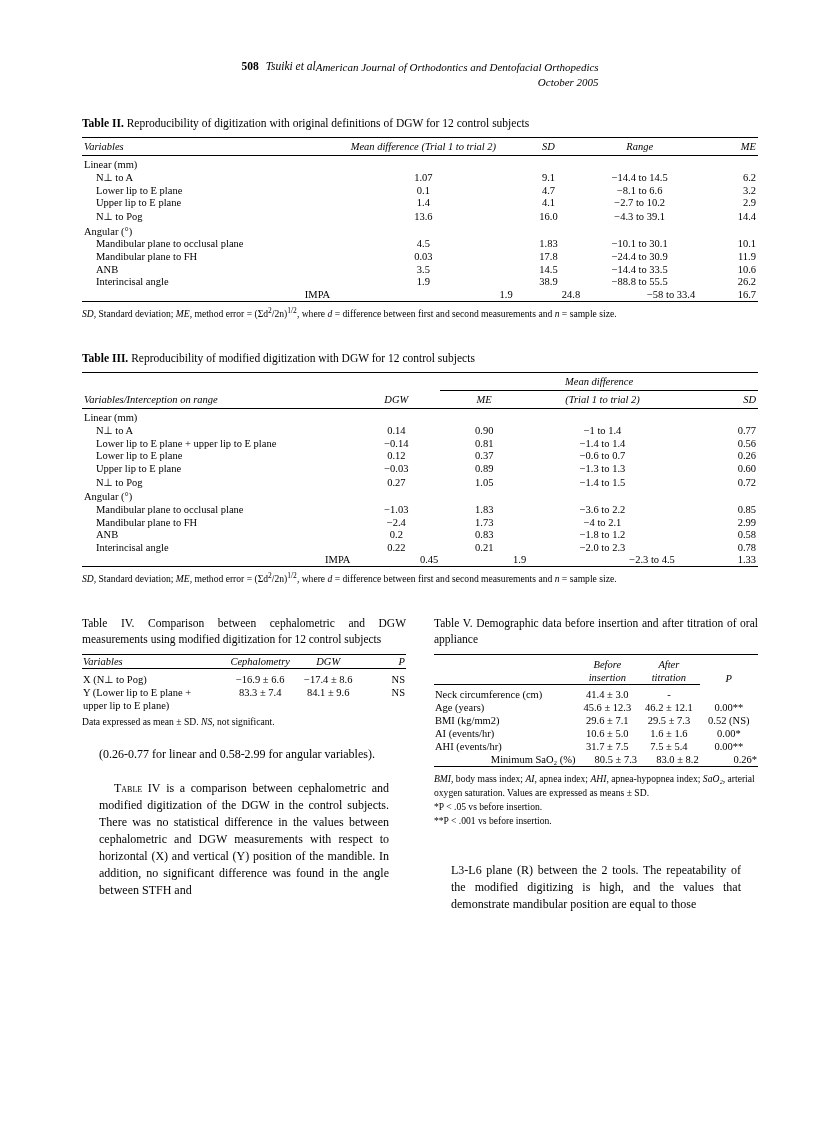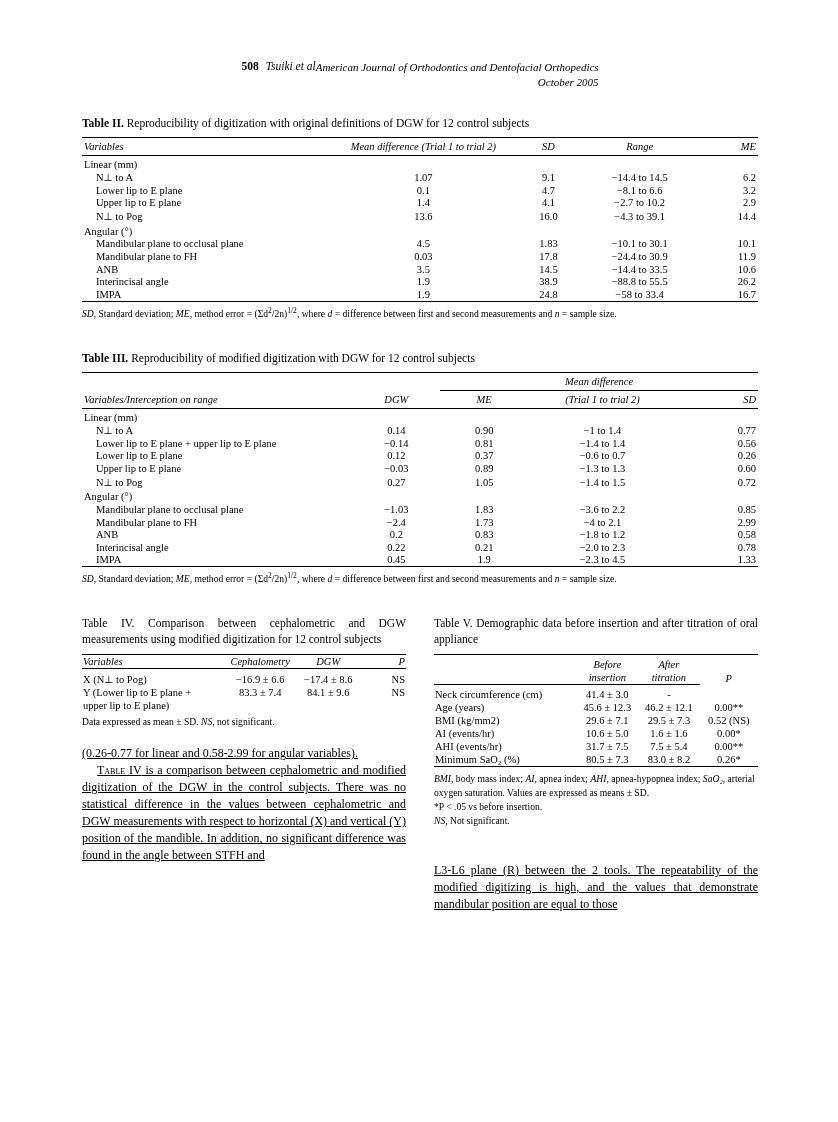--- a/index.html
+++ b/index.html
@@ -72,21 +72,21 @@
     border-collapse: collapse;
     width: 100%;
     font-size: 10.5px;
   }
   table td, table th {
     padding: 0.8px 2px;
     vertical-align: bottom;
   }
   .rule-top td { border-top: 1.1px solid #000; font-style: italic; }
   .rule-head td { border-bottom: 0.8px solid #000; }
-  .rule-bottom td { border-bottom: 1.1px solid #000; }
+  .rule-bottom td { border-bottom: 1.1px solid #000; text-align: right; }
 
   thead td {
     font-style: italic;
     font-size: 10.5px;
     padding-bottom: 3px;
     padding-top: 3px;
   }
   .hdr-left { text-align: left; }
   .hdr-c { text-align: center; }
   .hdr-r { text-align: right; }
@@ -127,21 +127,21 @@
   }
   .col table { font-size: 10.3px; }
   .col td { padding: 1.0px 1px; }
 
   .body-text {
     font-size: 12px;
     line-height: 1.42;
     text-align: justify;
     margin-top: 16px;
   }
-  .body-text p { margin: 0; text-decoration: underline; }
+  .body-text p { margin: 17px; }
   .body-text p.indent { text-indent: 15px; }
   .smallcaps { font-variant: small-caps; }
   .footnote-block {
     font-size: 9.6px;
     line-height: 1.45;
     margin-top: 5px;
   }
   .footnote-block i { font-style: italic; }
 </style>
 </head>
@@ -495,21 +495,21 @@
             <td>Minimum SaO₂ (%)</td>
             <td class="num">80.5 ± 7.3</td>
             <td class="num">83.0 ± 8.2</td>
             <td class="num">0.26*</td>
           </tr>
         </tbody>
       </table>
       <div class="footnote-block">
         <div><i>BMI,</i><span> body mass index; </span><i>AI,</i><span> apnea index; </span><i>AHI,</i><span> apnea-hypopnea index; </span><i>SaO₂,</i><span> arterial oxygen saturation. Values are expressed as means ± SD.</span></div>
         <div>*P &lt; .05 vs before insertion.</div>
-        <div><i>NS,</i><span> Not significant.</span></div>
+        <div>**P &lt; .001 vs before insertion.</div>
       </div>
 
       <div class="body-text" style="margin-top:34px;">
         <p>L3-L6 plane (R) between the 2 tools. The repeatability of the modified digitizing is high, and the values that demonstrate mandibular position are equal to those</p>
       </div>
     </div>
 
   </div>
 </div>
 </div>

